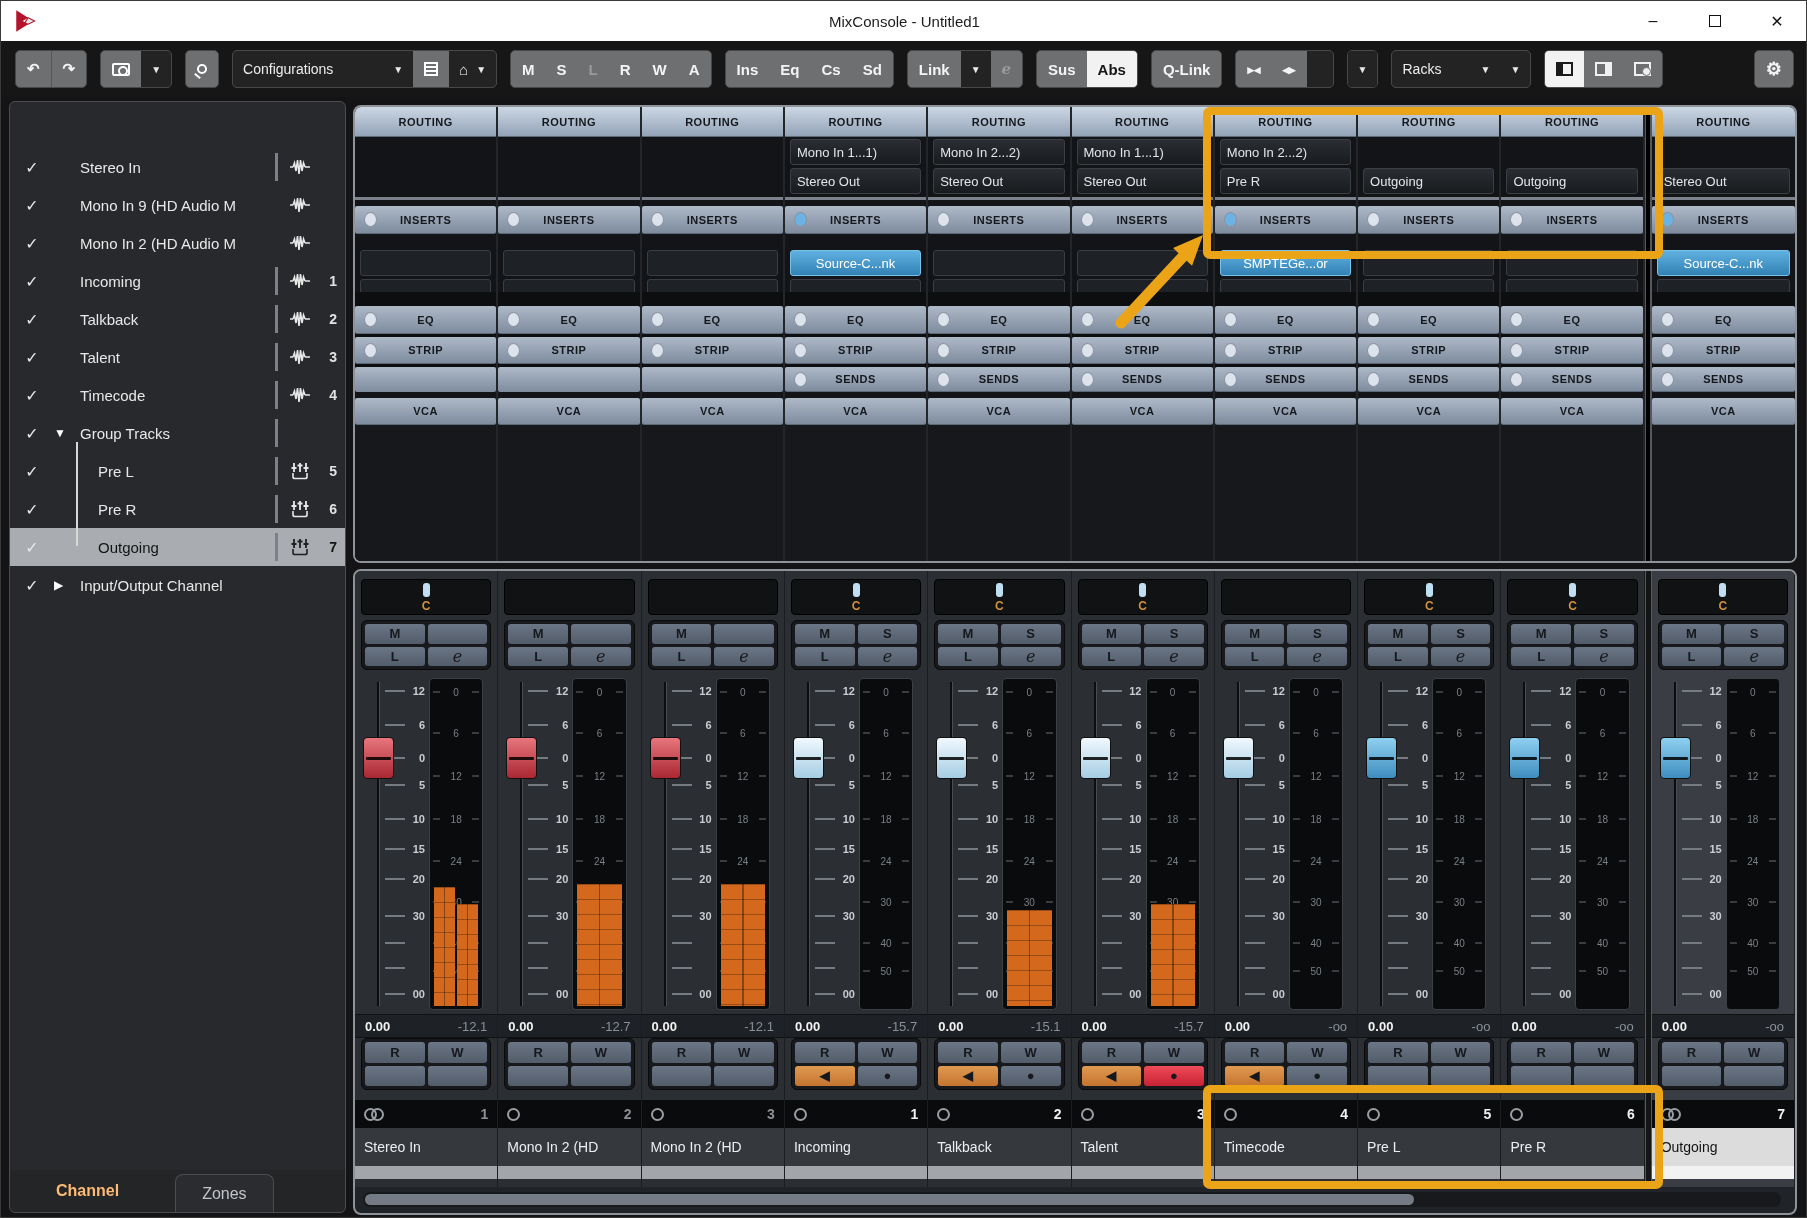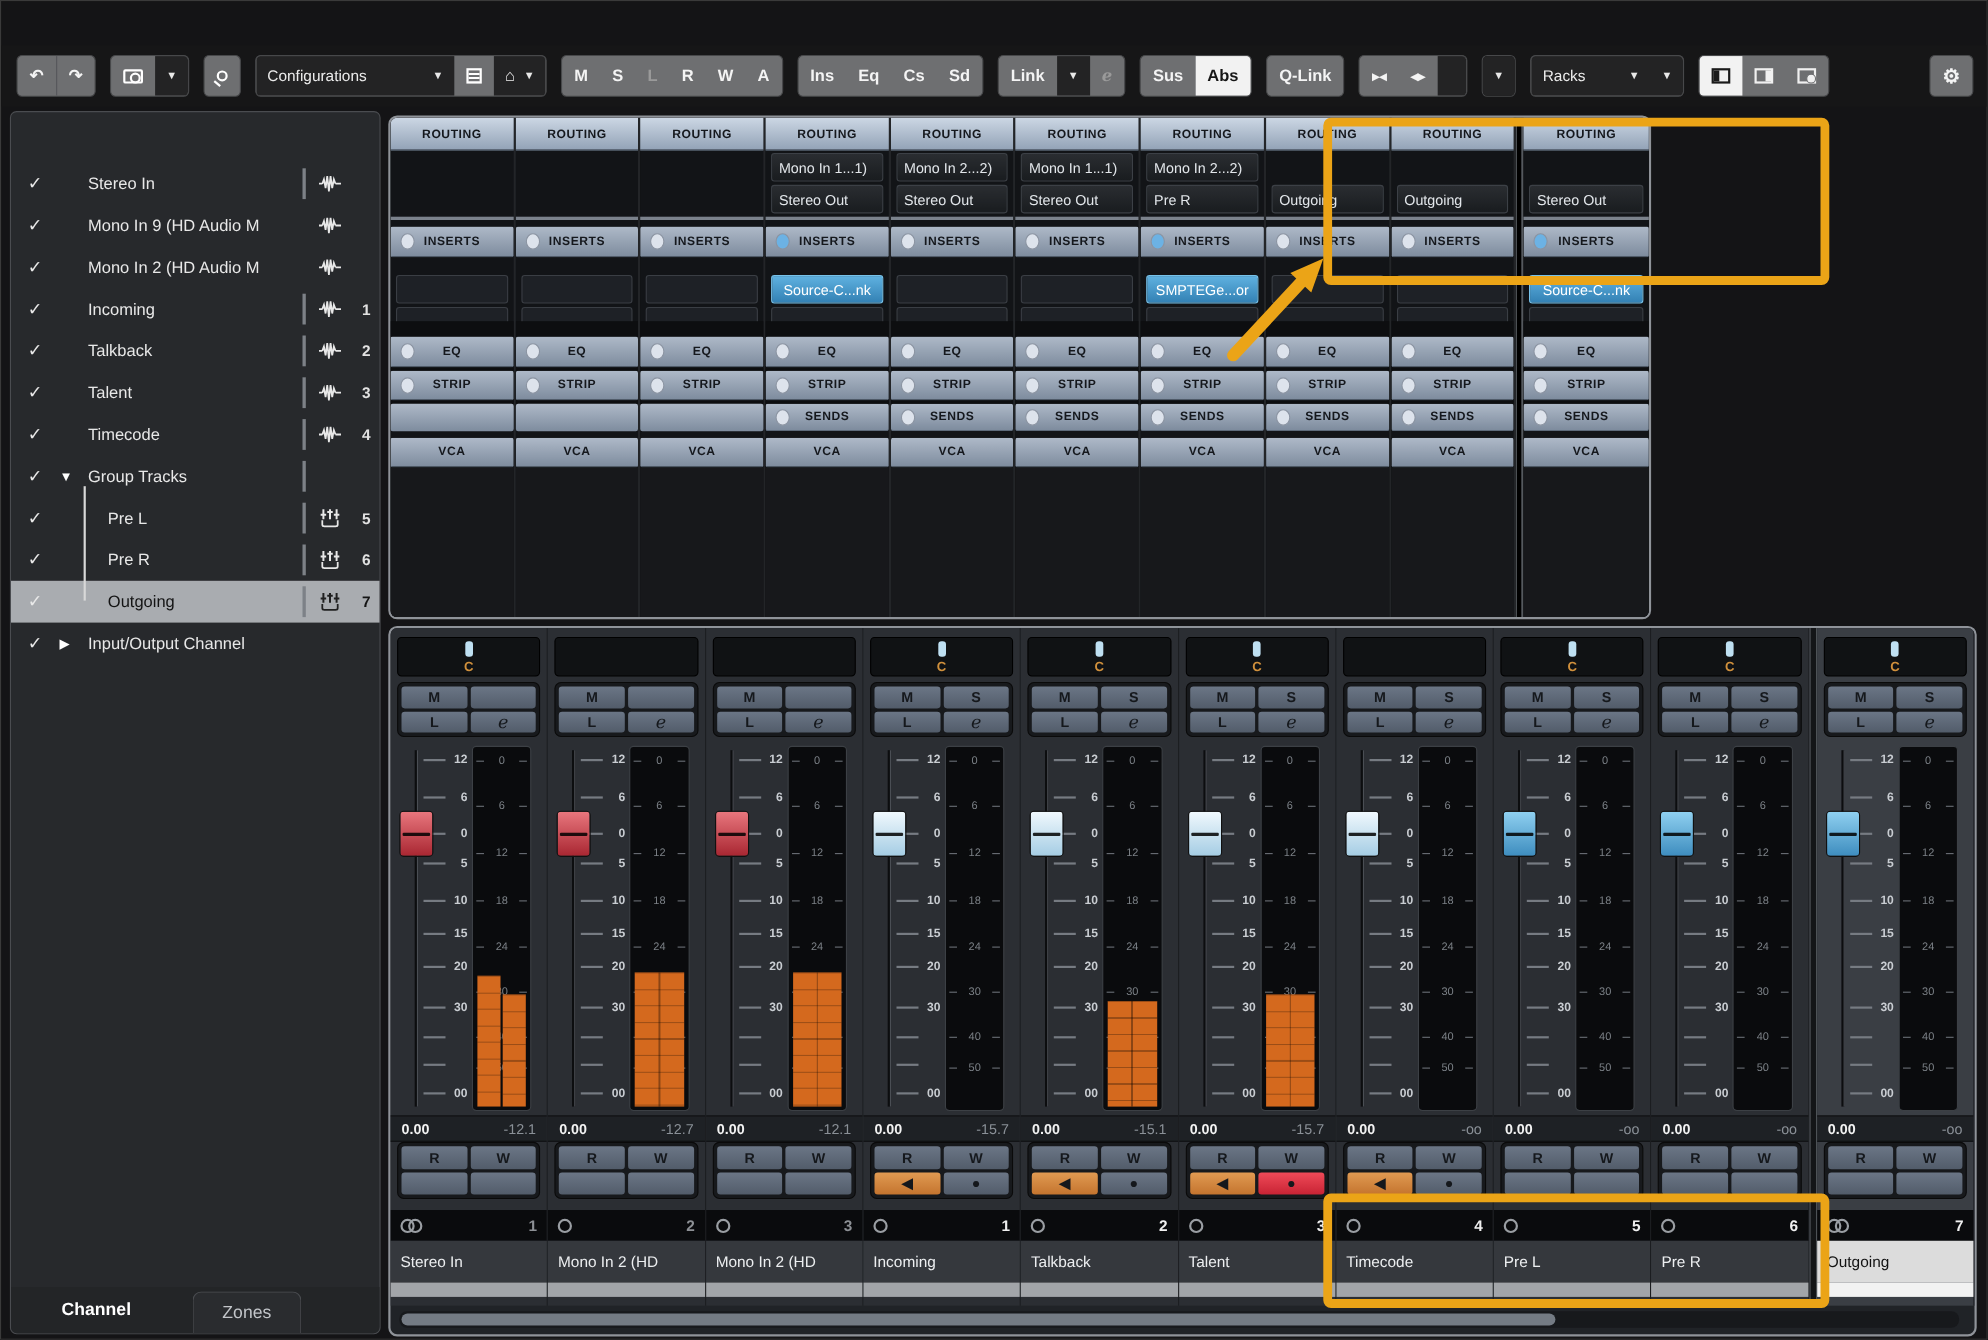--- a/index.html
+++ b/index.html
@@ -49,25 +49,25 @@
   .sb-row.selected svg *{stroke:#202020;}
   .sb-check{width:44px;text-align:center;color:#e9e9e9;font-size:16px;flex:none;}
   .sb-exp{width:26px;color:#fff;font-size:12px;flex:none;text-align:left;}
   .sb-label{color:#e8e8e8;font-size:15px;white-space:nowrap;flex:1;overflow:hidden;}
   .sb-divline{width:3px;height:28px;background:#7d8187;margin-right:7px;flex:none;}
   .sb-ic{width:30px;flex:none;display:flex;justify-content:center;}
   .sb-num{width:22px;text-align:right;color:#e2e2e2;font-size:14px;font-weight:bold;flex:none;}
   #sb-treeline{position:absolute;width:2px;background:#d8d8d8;left:66px;}
   #sb-bottom{position:absolute;left:0;bottom:0;right:0;height:42px;display:flex;align-items:stretch;background:#232527;border-radius:0 0 6px 6px;}
   .sbb-tab{display:flex;align-items:center;padding:0 26px;font-size:16px;color:#c2c5c9;}
-  .sbb-tab.active{color:#ffffff;font-weight:bold;}
+  .sbb-tab.active{color:#fdba74;font-weight:bold;}
   .sbb-tab.framed{border:1px solid #4a4c50;border-bottom:none;border-radius:8px 8px 0 0;margin-top:4px;background:#2a2c2f;}
 
   
-  #rack{position:absolute;left:352px;top:104px;width:1148px;height:458px;background:#0d0e10;border:2px solid #8f9399;border-radius:8px;display:grid;grid-template-columns:repeat(9,1fr) 7px 1fr;overflow:hidden;}
+  #rack{position:absolute;left:352px;top:104px;width:1444px;height:458px;background:#0d0e10;border:2px solid #8f9399;border-radius:8px;display:grid;grid-template-columns:repeat(9,1fr) 7px 1fr;overflow:hidden;}
   .rack-col{display:flex;flex-direction:column;border-right:2px solid #232528;background:#121417;min-width:0;}
   .rack-col:last-child{border-right:none;}
   .rack-spacer{background:#000;border-right:2px solid #55595e;border-left:1px solid #55595e;}
   .rk-header{height:30px;flex:none;display:flex;align-items:center;justify-content:center;font-size:11px;font-weight:bold;color:#15181d;letter-spacing:.5px;background:linear-gradient(#ccd7e4,#93a3b7);border-bottom:1px solid #5d6a7a;position:relative;}
   .rk-header.sub{background:linear-gradient(#aeb9c8,#7e8c9e);height:28px;border-radius:2px;}
   .rk-header .led{position:absolute;left:9px;width:13px;height:15px;border-radius:50%;background:#dde3ec;border:1px solid #8b94a2;}
   .rk-header .led.blue{background:#6cb2e4;}
   .rk-slot{height:30px;flex:none;display:flex;align-items:center;padding:1px 5px;}
   .rt-cell{width:100%;height:26px;display:flex;align-items:center;padding:0 6px;background:linear-gradient(#2a2d31,#191c1f);border:1px solid #3c4046;border-radius:3px;color:#e2e6ea;font-size:13px;white-space:nowrap;overflow:hidden;}
   .ins-cell{width:100%;height:26px;display:flex;align-items:center;justify-content:center;background:#1e2126;border:1px solid #3a3e44;border-radius:3px;color:#dfe3e8;font-size:13px;white-space:nowrap;overflow:hidden;margin-top:27px;}
@@ -120,20 +120,36 @@
   #h-thumb{position:absolute;left:2px;top:2px;bottom:2px;width:74%;background:#747b84;border-radius:6px;}
 
   
   #anno{position:absolute;left:0;top:0;pointer-events:none;}
 </style>
 </head>
 <body>
 
 <div id="win">
 
+  <div id="titlebar">
+    <svg id="app-logo" viewBox="0 0 24 24">
+      <path d="M3 2 L14 9 L9 12 L14 15 L3 22 Z" fill="#b5132b"></path>
+      <path d="M14 9 L20 12 L14 15 L11 13.5 Z" fill="#e8e8e8" stroke="#b5132b" stroke-width="1"></path>
+    </svg>
+    <div id="title-text">MixConsole - Untitled1</div>
+    <div class="win-ctl" id="btn-min">
+        <span>–</span>
+      </div>
+    <div class="win-ctl" id="btn-max">
+        <span></span>
+      </div>
+    <div class="win-ctl" id="btn-close">
+        <span>✕</span>
+      </div>
+  </div>
 
   <div id="toolbar">
     <div class="tb-group">
       <div class="tb-btn">↶</div>
       <div class="tb-sep"></div>
       <div class="tb-btn">↷</div>
     </div>
     <div class="tb-group">
       <div class="tb-btn">
           <span class="cam-ic"></span>

